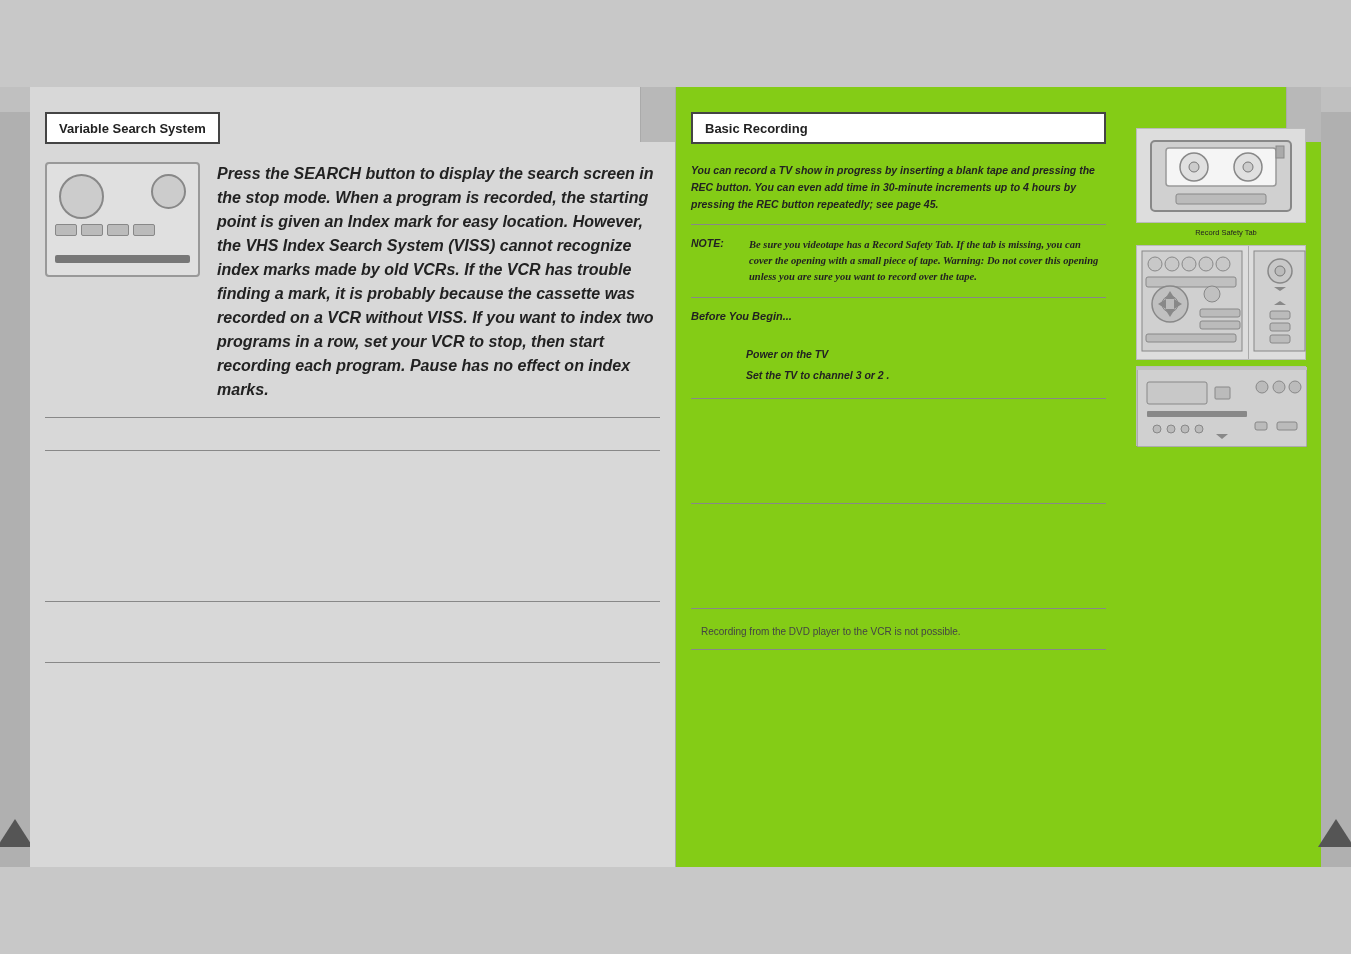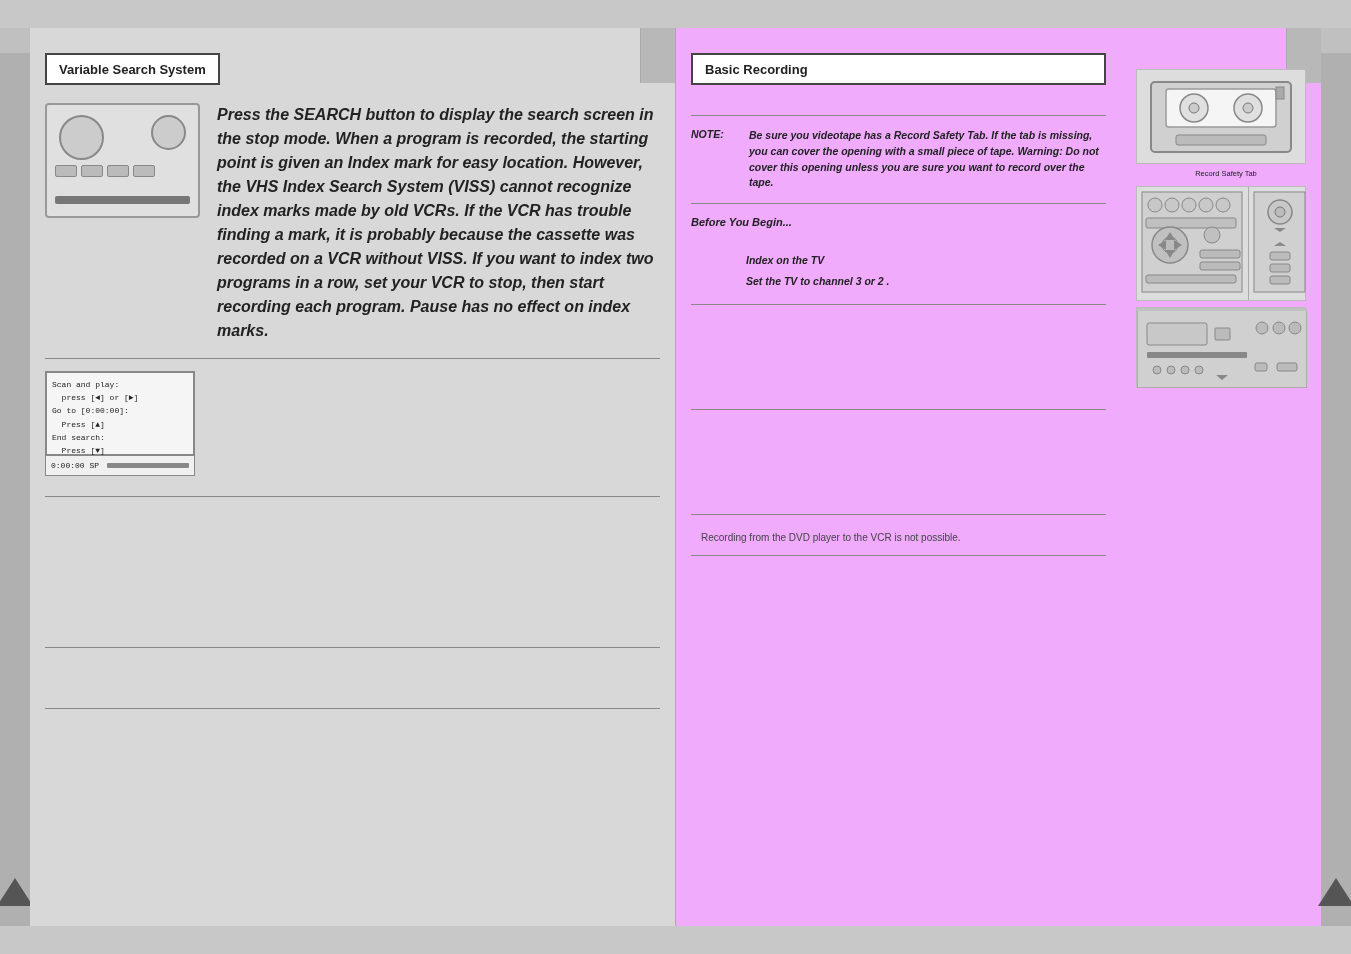--- a/index.html
+++ b/index.html
@@ -8,21 +8,21 @@
       height: 954px;
       background: #c8c8c8;
       font-family: Arial, Helvetica, sans-serif;
       overflow: hidden;
       display: flex;
       align-items: center;
       justify-content: center;
     }
     .page-container {
       width: 1351px;
-      height: 898px;
+      height: 780px;
       background: #c8c8c8;
       display: flex;
       flex-direction: row;
       position: relative;
     }
     
     .left-border {
       width: 30px;
       height: 100%;
       background: #b0b0b0;
@@ -47,21 +47,21 @@
     .left-page {
       flex: 1;
       background: #d8d8d8;
       padding: 15px;
       position: relative;
       border-right: 1px solid #aaa;
     }
     
     .right-page {
       flex: 1;
-      background: #f0abfc;
+      background: #84cc16;
       padding: 15px;
       position: relative;
     }
     .section-title {
       font-size: 13px;
       font-weight: bold;
       color: #222;
     }
     .description-text {
       flex: 1;
@@ -208,35 +208,20 @@
         <div style="flex:1;">
           <p class="description-text">Press the SEARCH button to display the search screen in the stop mode. When a program is recorded, the starting point is given an Index mark for easy location. However, the VHS Index Search System (VISS) cannot recognize index marks made by old VCRs. If the VCR has trouble finding a mark, it is probably because the cassette was recorded on a VCR without VISS. If you want to index two programs in a row, set your VCR to stop, then start recording each program. Pause has no effect on index marks.</p>
         </div>
       </div>
 
       <div class="h-divider"></div>
 
       
       <div style="display:flex;flex-direction:row;gap:12px;margin-top:5px;">
 
-        <div style="width:155px;min-width:155px;">
-          <div style="width:150px;height:85px;background:#f5f5f5;border:2px solid #888;padding:5px;font-family:'Courier New',monospace;font-size:8px;line-height:1.65;color:#222;position:relative;">
-            <div>Scan and play:</div>
-            <div>&nbsp;&nbsp;press [◄] or [►]</div>
-            <div>Go to [0:00:00]:</div>
-            <div>&nbsp;&nbsp;Press [▲]</div>
-            <div>End search:</div>
-            <div>&nbsp;&nbsp;Press [▼]</div>
-          </div>
-
-          <div style="width:150px;height:20px;background:#f0f0f0;border:1px solid #888;border-top:none;display:flex;align-items:center;padding:0 5px;gap:8px;">
-            <span style="font-family:'Courier New',monospace;font-size:8px;color:#222;">0:00:00 SP</span>
-            <div style="flex:1;height:5px;background:#888;border-radius:1px;"></div>
-          </div>
-        </div>
 
         <div style="flex:1;"></div>
       </div>
 
       <div class="h-divider" style="margin-top:20px;"></div>
       <div class="h-divider" style="margin-top:150px;"></div>
       <div class="h-divider" style="margin-top:60px;"></div>
     </div>
 
     <div class="right-page" style="position:relative;">
@@ -343,33 +328,34 @@
             <rect x="118" y="55" width="12" height="8" rx="2" fill="#bbb" stroke="#888" stroke-width="1"></rect>
 
             <polygon points="85,72 79,67 91,67" fill="#888"></polygon>
           </svg>
         </div>
       </div>
 
       
       <div style="max-width:calc(100% - 200px);">
 
+        <p class="right-body-text">You can record a TV show in progress by inserting a blank tape and pressing the REC button. You can even add time in 30-minute increments up to 4 hours by pressing the REC button repeatedly; see page 45.</p>
 
         <div class="h-divider"></div>
 
         <div style="display:flex;gap:6px;margin-bottom:8px;font-size:10.5px;font-style:italic;font-weight:bold;color:#222;">
           <span style="min-width:52px;font-style:italic;font-weight:bold;">NOTE:</span>
-          <span style="flex:1;line-height:1.5;">Be sure you videotape has a Record Safety Tab. If the tab is missing, you can cover the opening with a small piece of tape. Warning: Do not cover this opening unless you are sure you want to record over the tape.</span>
+          <span style="flex:1;line-height:1.5;font-family:Liberation Serif, serif;">Be sure you videotape has a Record Safety Tab. If the tab is missing, you can cover the opening with a small piece of tape. Warning: Do not cover this opening unless you are sure you want to record over the tape.</span>
         </div>
 
         <div class="h-divider"></div>
 
         <p class="before-you-begin">Before You Begin...</p>
         <div style="font-size:10.5px;font-style:italic;font-weight:bold;color:#222;line-height:2;padding-left:55px;margin-bottom:12px;">
-          <div>Index on the TV</div>
+          <div>Power on the TV</div>
           <div>Set the TV to channel 3 or 2 .</div>
         </div>
 
         <div class="h-divider"></div>
 
         <div style="height:80px;"></div>
         <div class="h-divider"></div>
         <div style="height:80px;"></div>
         <div class="h-divider"></div>
 

